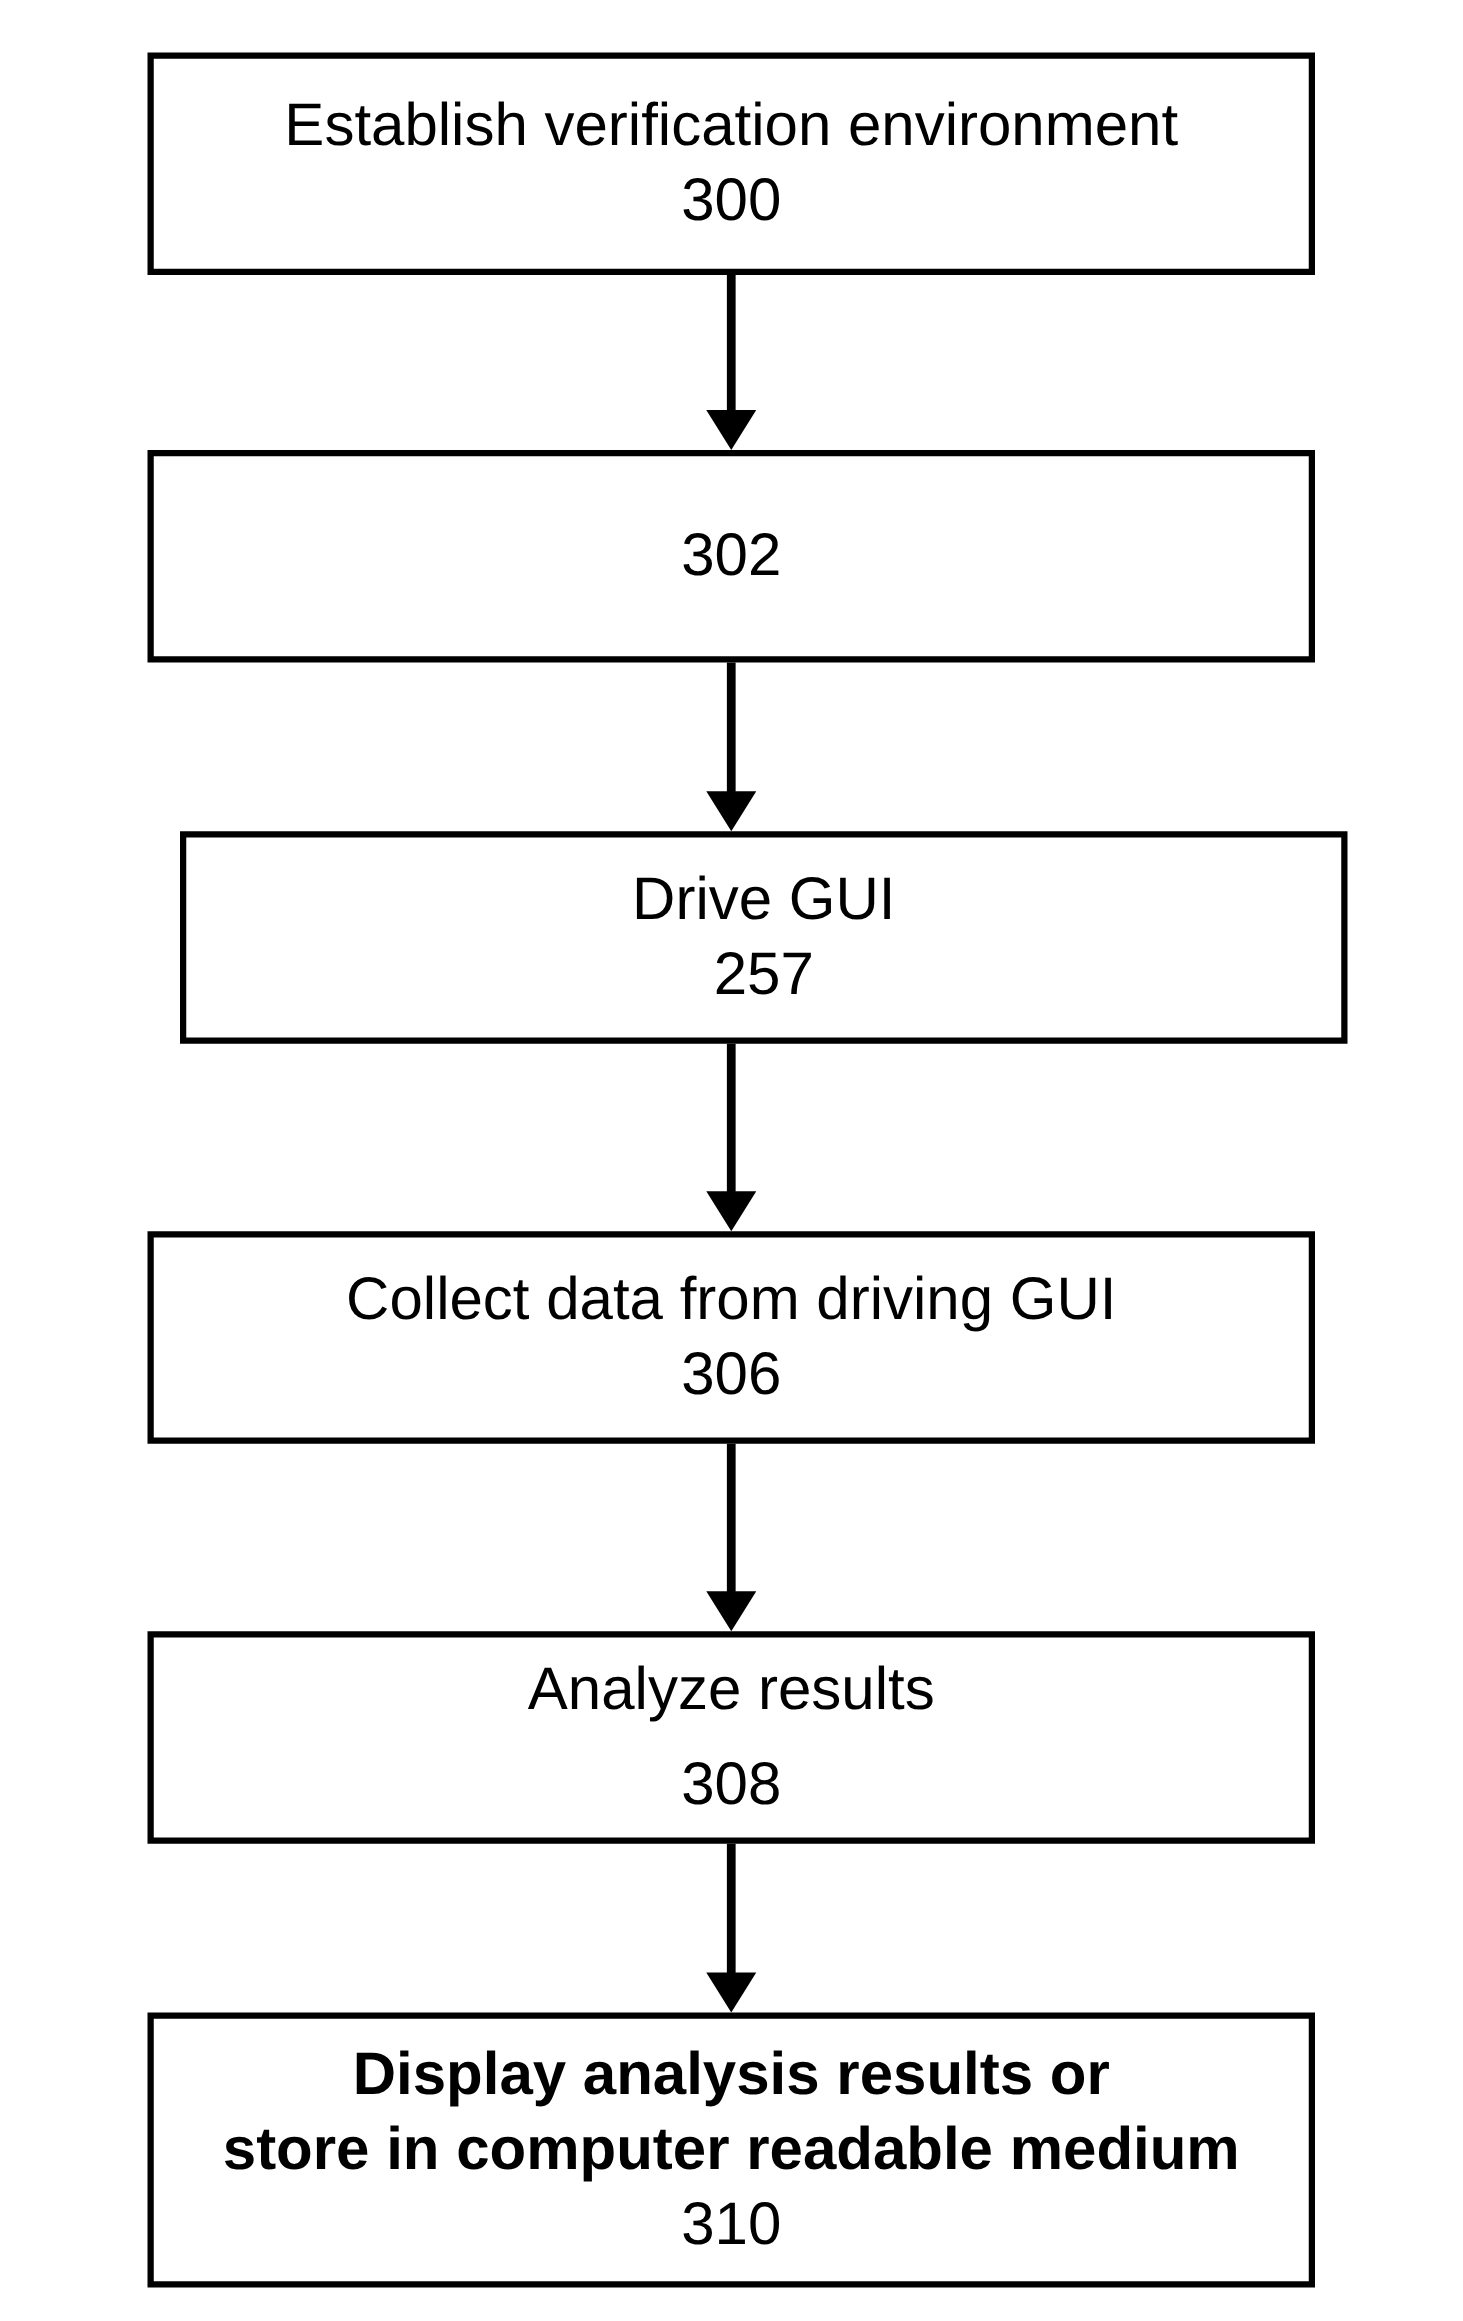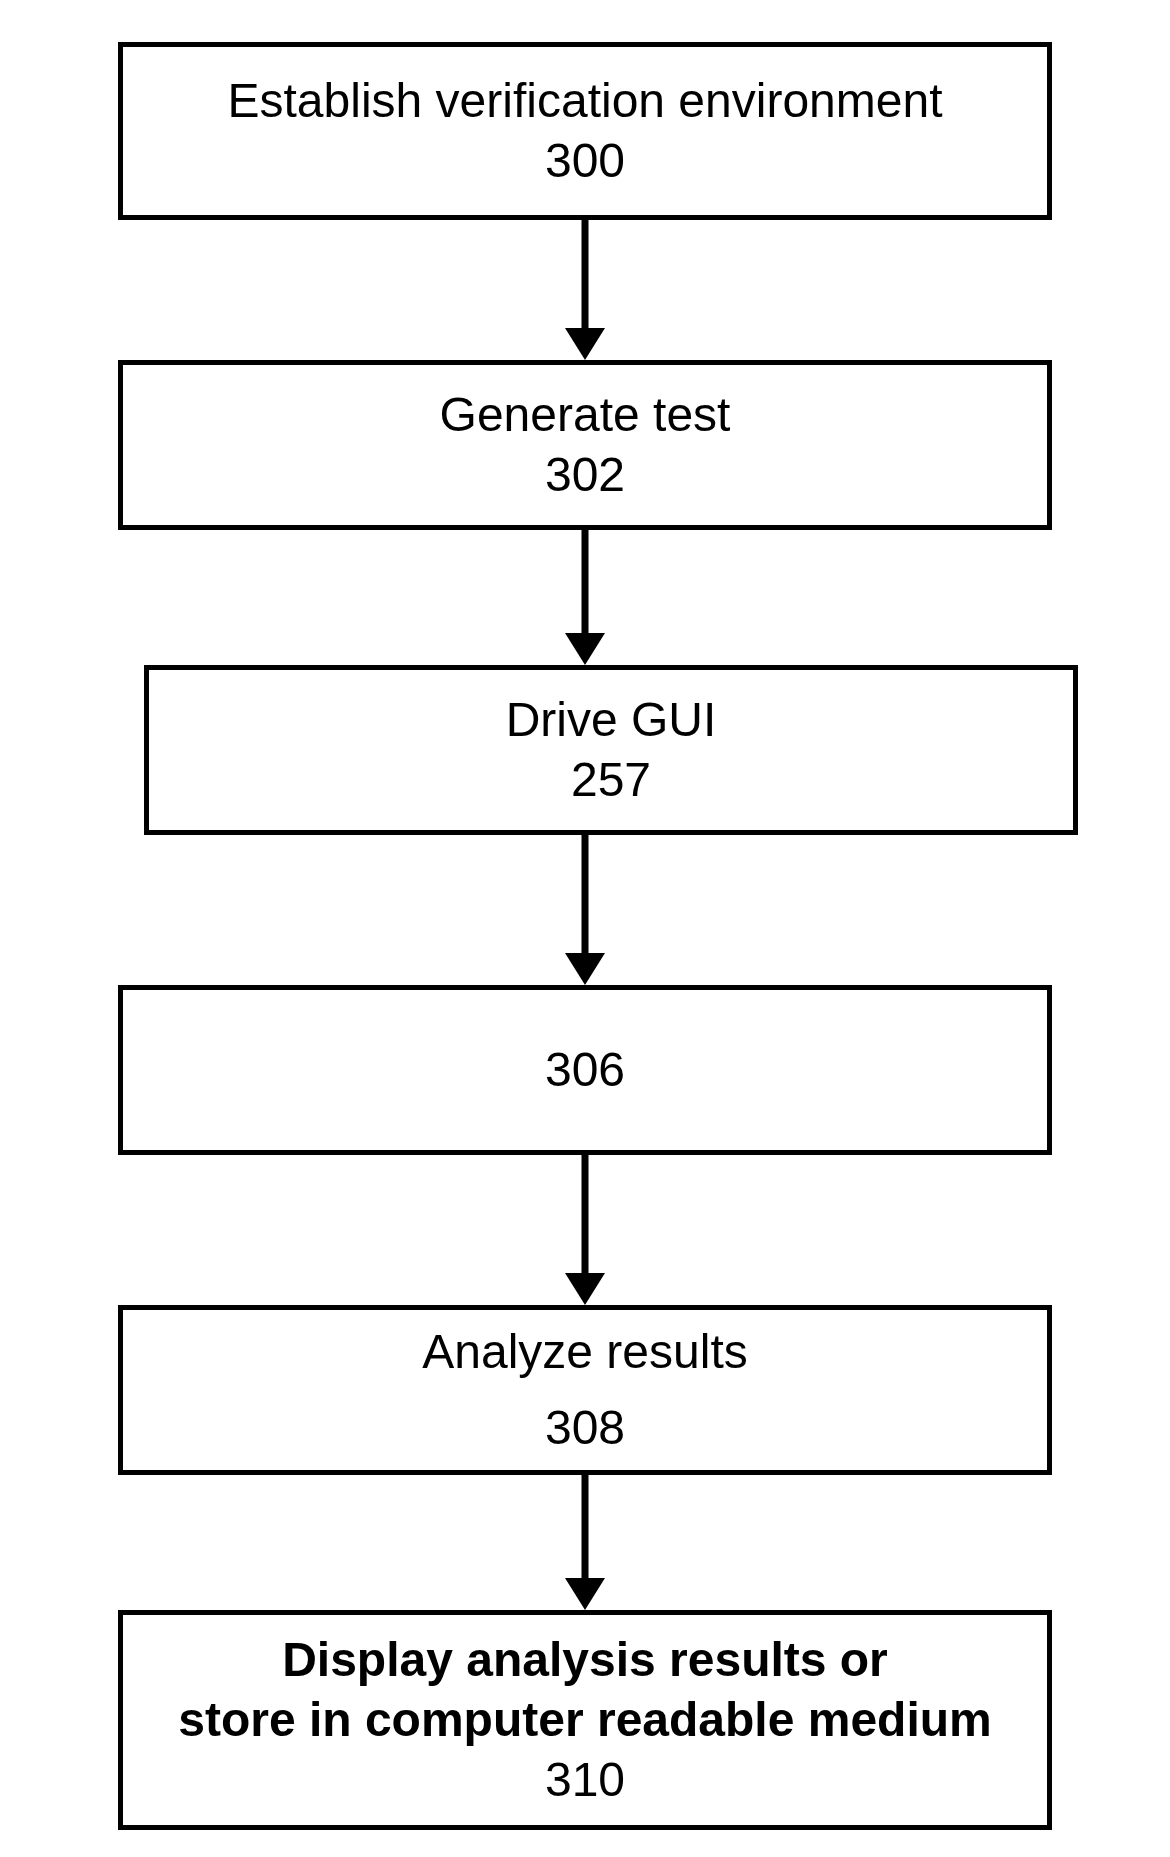--- a/index.html
+++ b/index.html
@@ -67,40 +67,40 @@
     <span class="label">Establish verification environment</span>
     <span class="num">300</span>
   </div>
 
   <div class="arrow" style="top:220px; left:585px; height:140px;">
     <div class="shaft" style="height:110px;"></div>
     <div class="head" style="top:108px;"></div>
   </div>
 
   <div class="node" style="left:118px; top:360px; width:934px; height:170px;">
-    <span class="label">Generate test</span>
     <span class="num">302</span>
   </div>
 
   <div class="arrow" style="top:530px; left:585px; height:135px;">
     <div class="shaft" style="height:105px;"></div>
     <div class="head" style="top:103px;"></div>
   </div>
 
   <div class="node" style="left:118px; top:665px; width:934px; height:170px;margin-left:26px;">
     <span class="label">Drive GUI</span>
     <span class="num">257</span>
   </div>
 
   <div class="arrow" style="top:835px; left:585px; height:150px;">
     <div class="shaft" style="height:120px;"></div>
     <div class="head" style="top:118px;"></div>
   </div>
 
   <div class="node" style="left:118px; top:985px; width:934px; height:170px;">
+    <span class="label">Collect data from driving GUI</span>
     <span class="num">306</span>
   </div>
 
   <div class="arrow" style="top:1155px; left:585px; height:150px;">
     <div class="shaft" style="height:120px;"></div>
     <div class="head" style="top:118px;"></div>
   </div>
 
   <div class="node" style="left:118px; top:1305px; width:934px; height:170px;gap:16px;">
     <span class="label">Analyze results</span>

